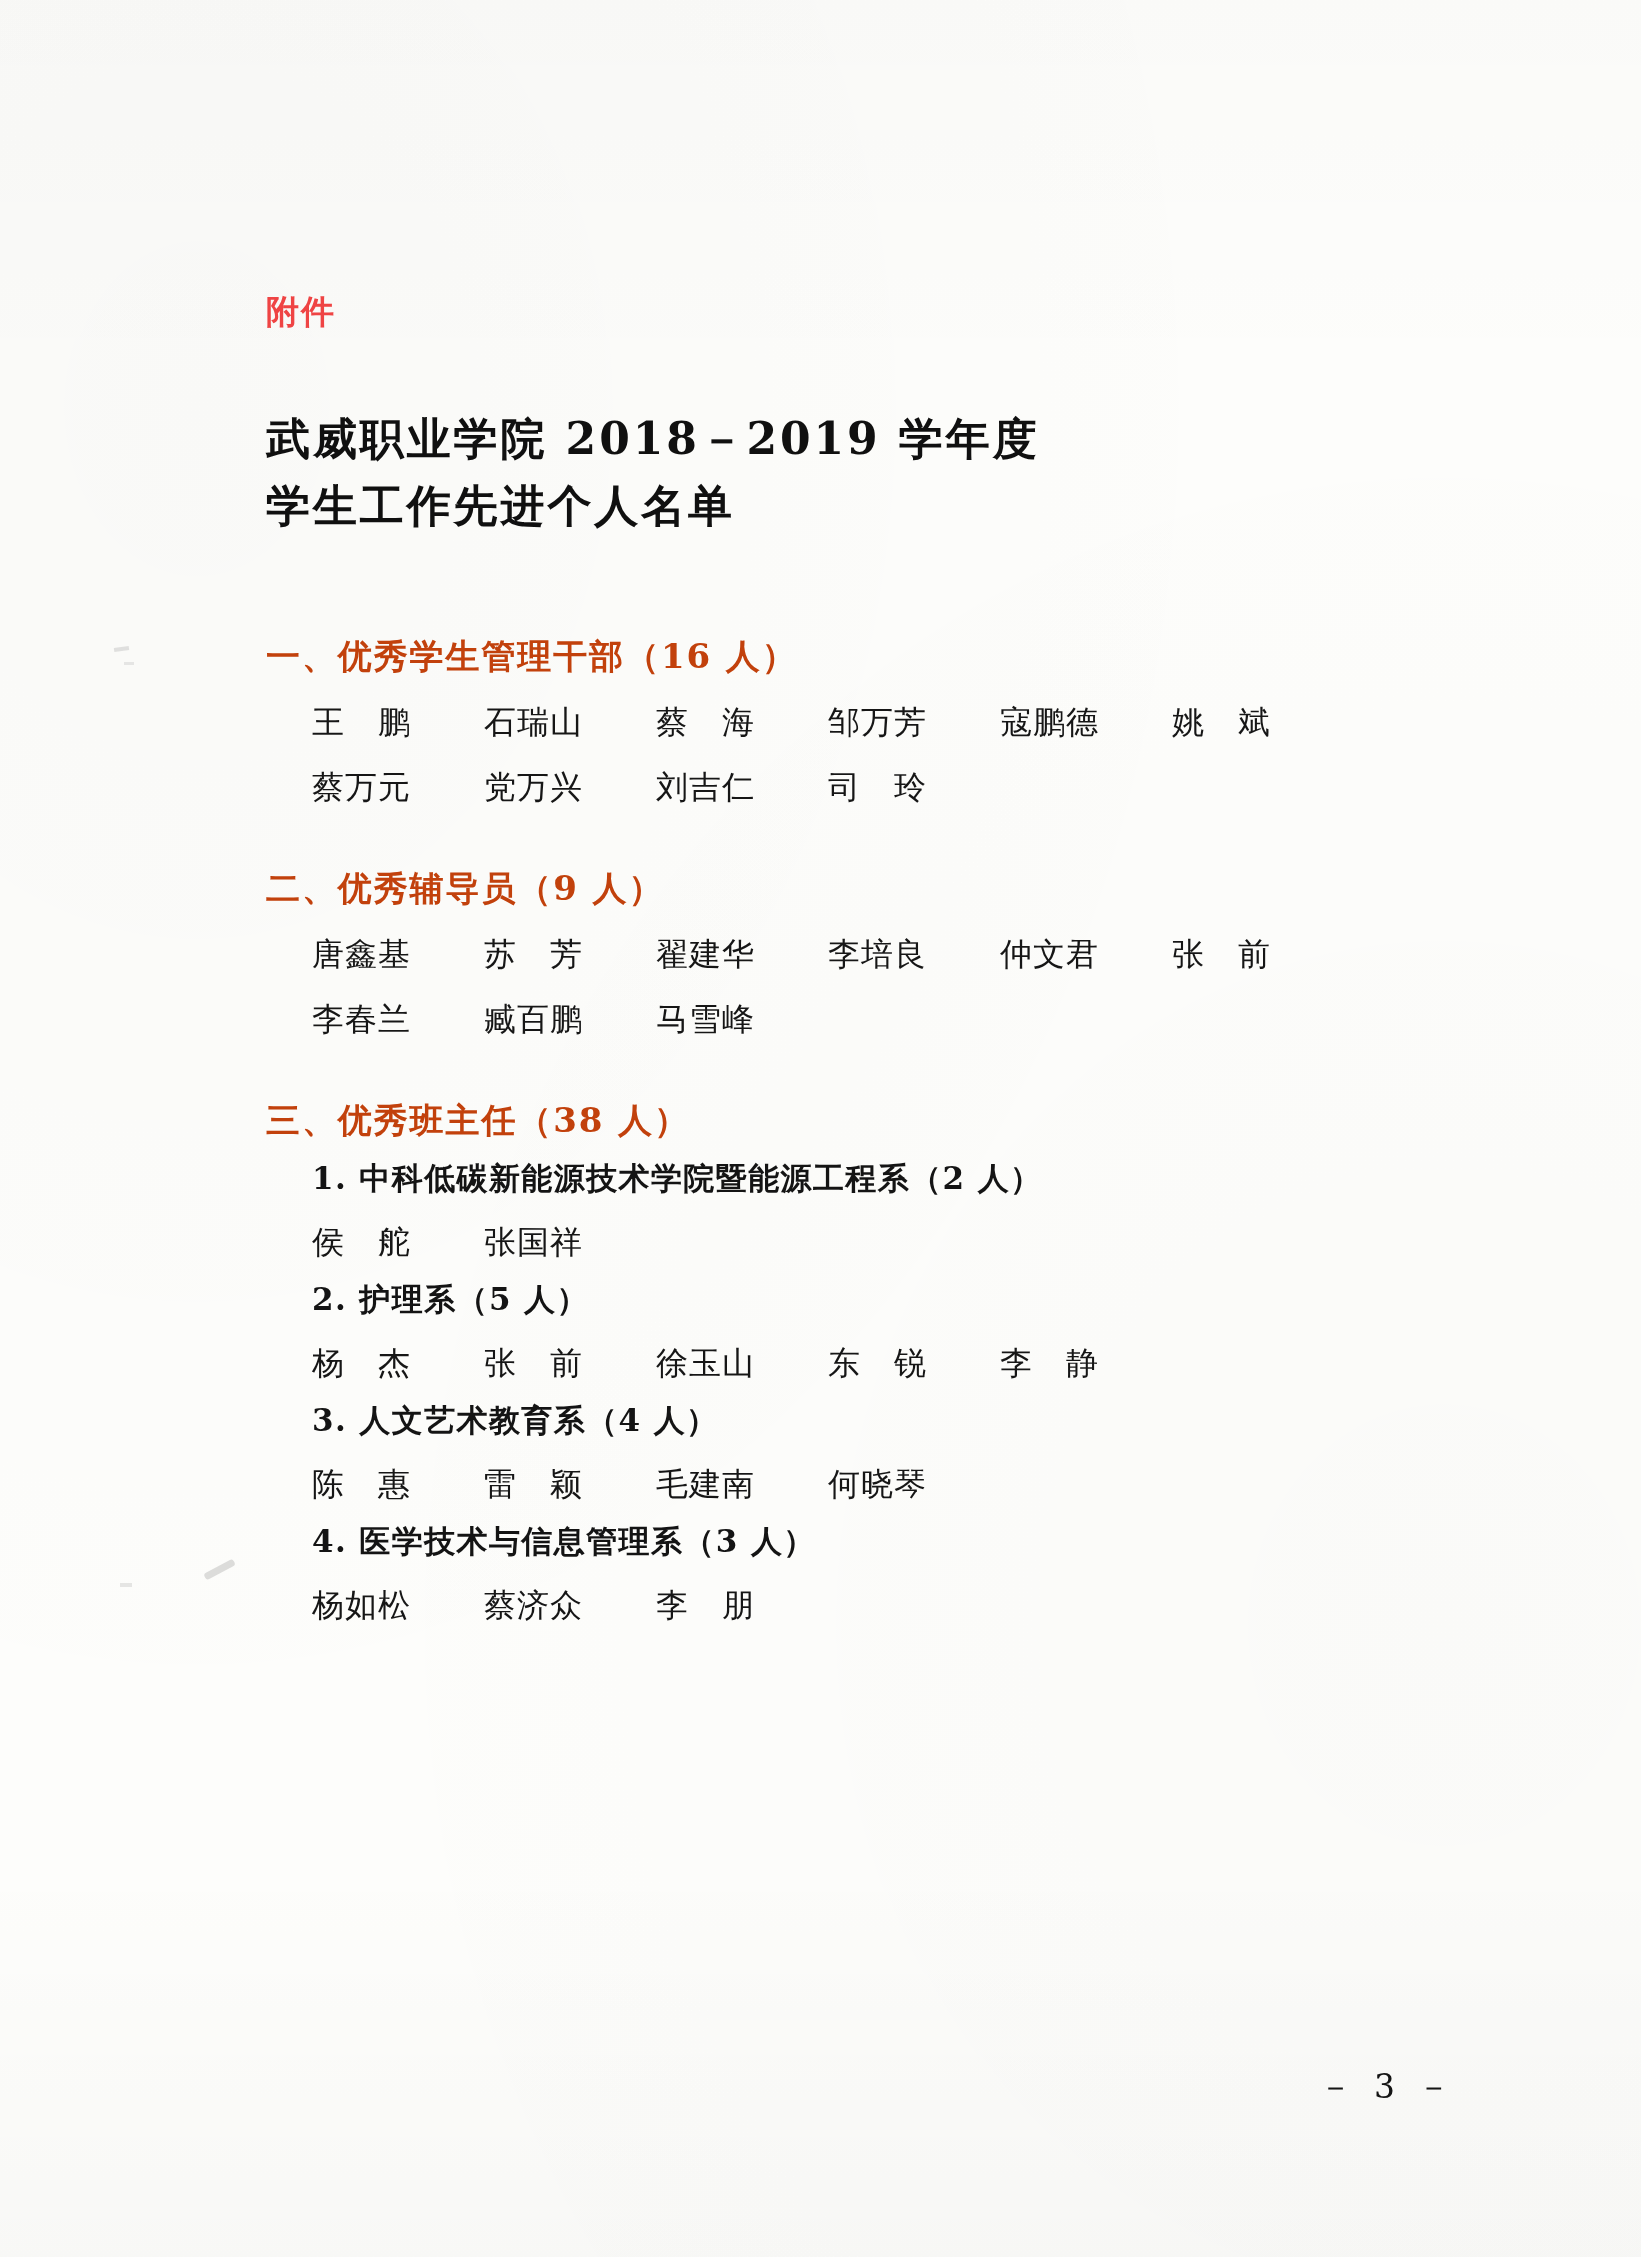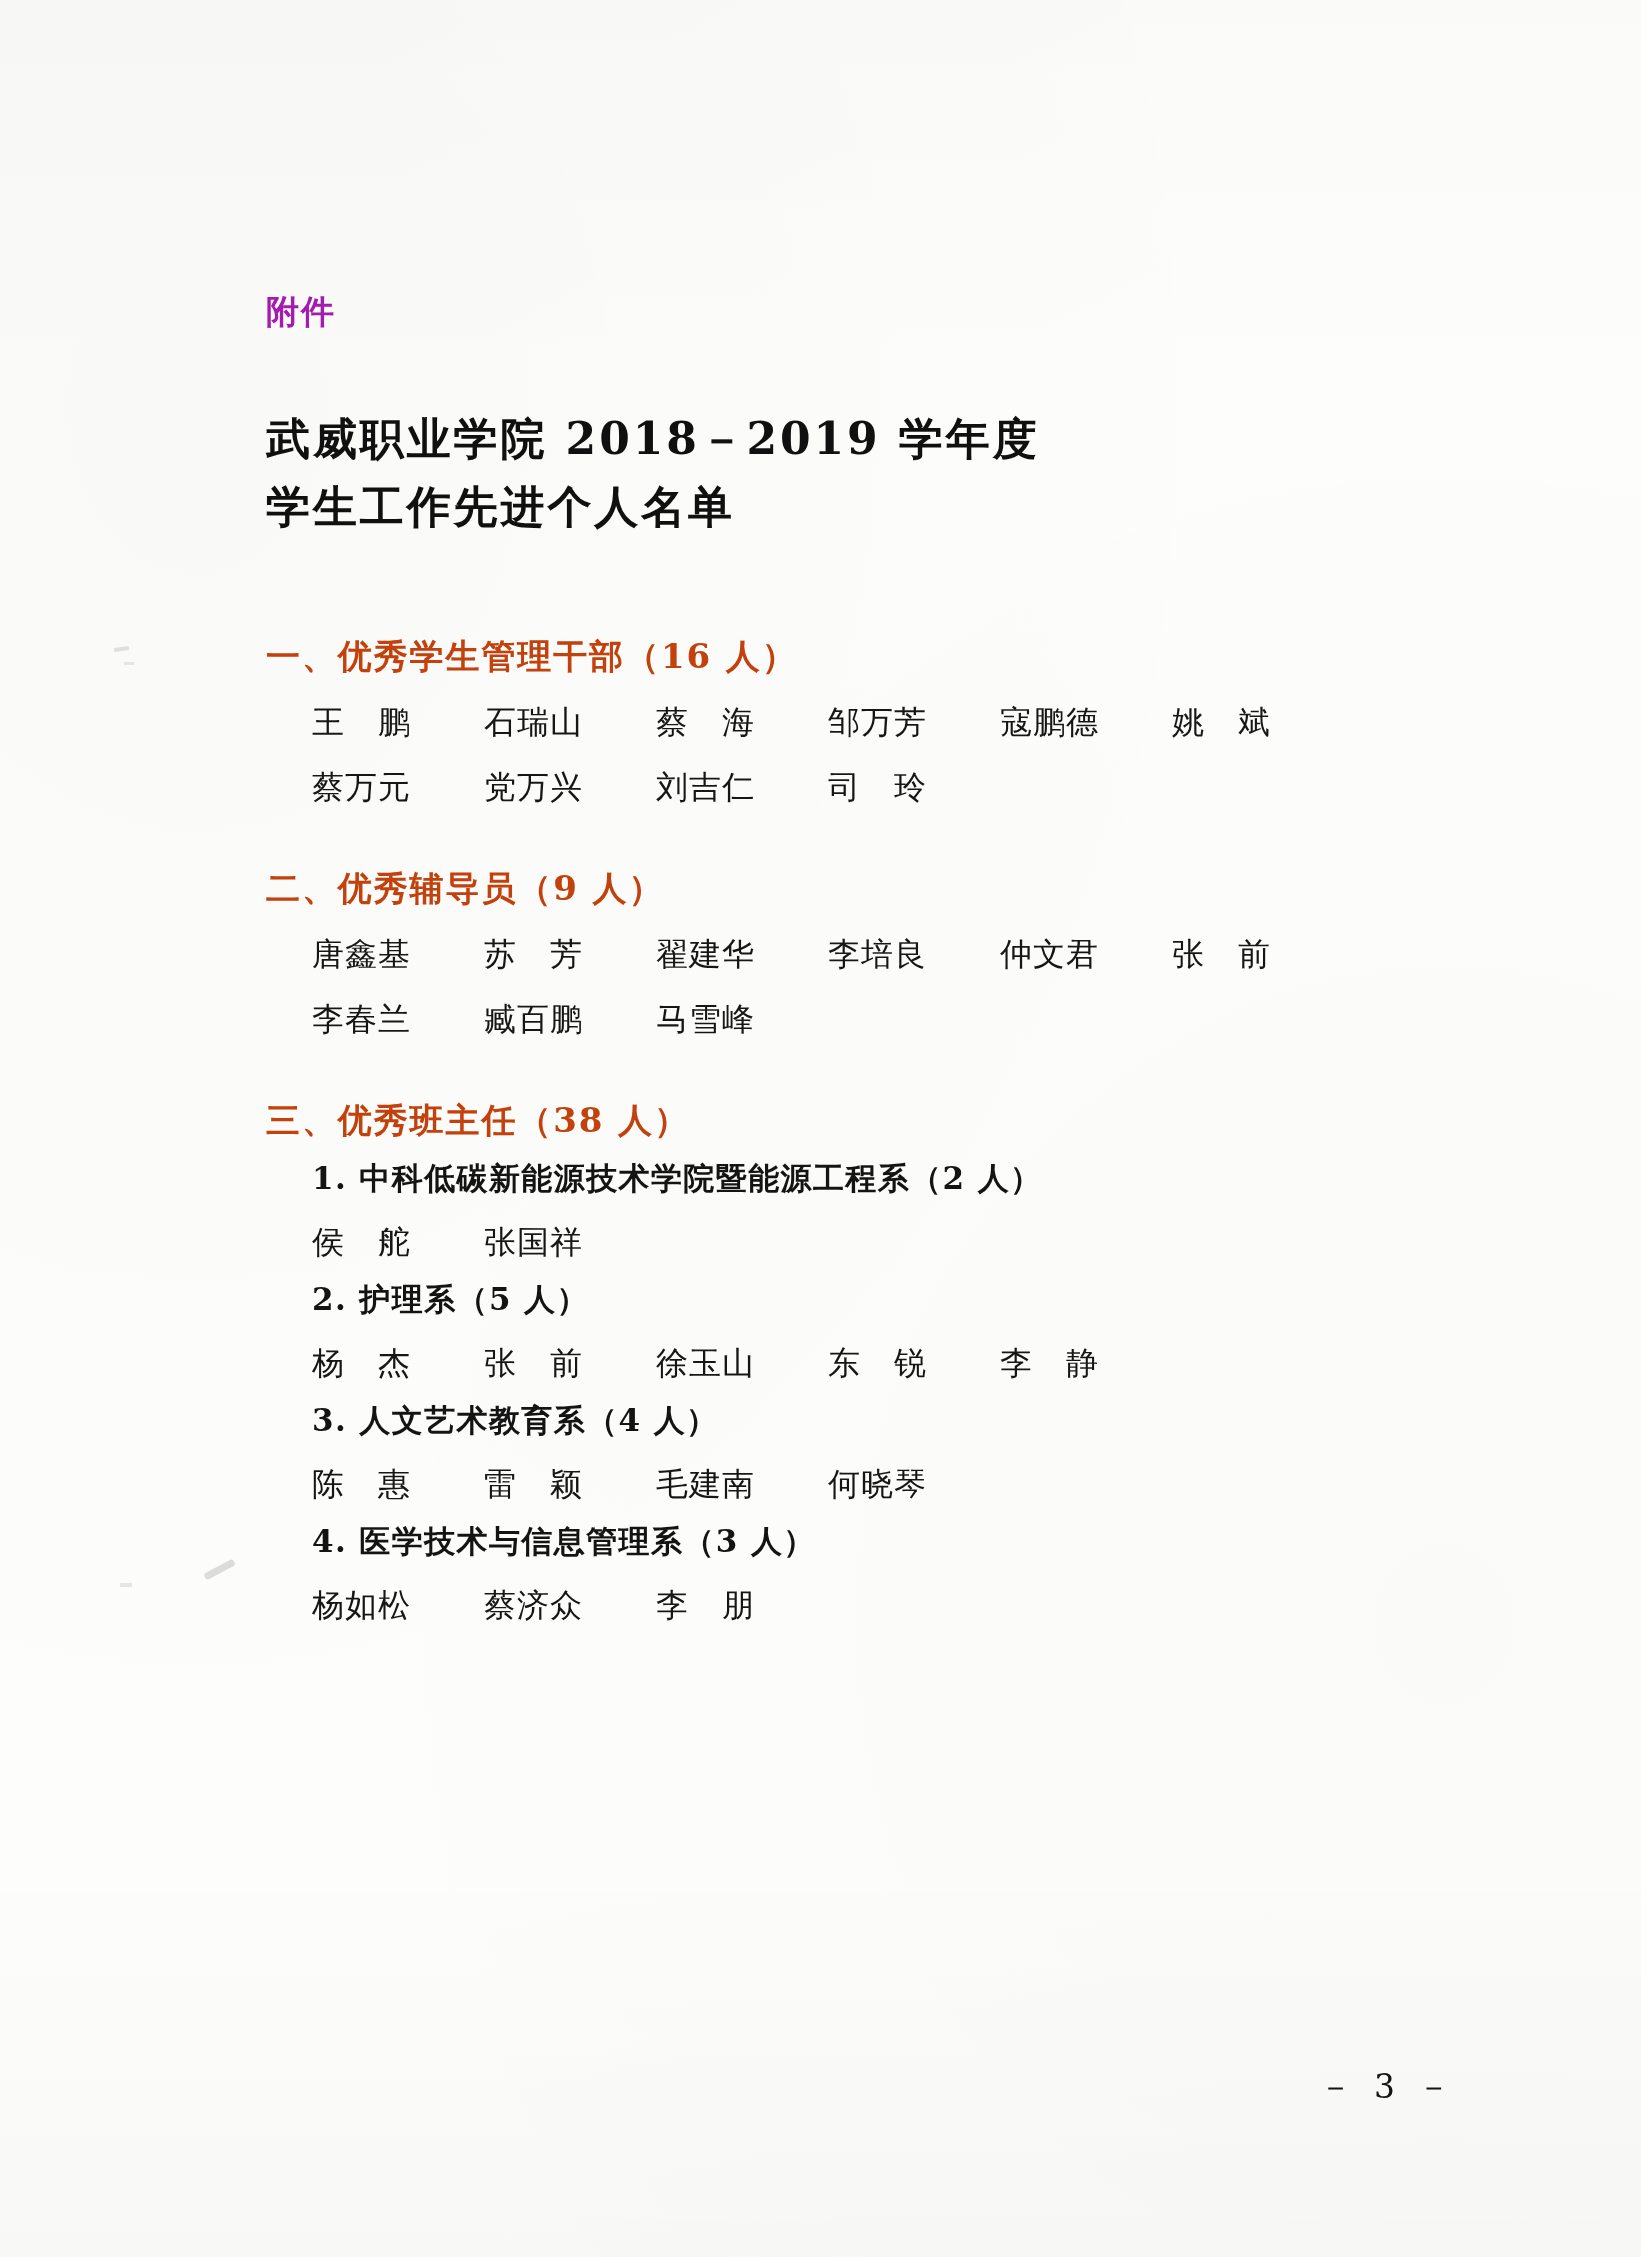--- a/index.html
+++ b/index.html
@@ -36,34 +36,35 @@
     top: 0;
     width: 1168px;
   }
 
   .attachment-label {
     font-size: 33px;
     letter-spacing: 1.9px;
     margin-top: 290px;
     font-family: "DejaVu Sans", "Liberation Sans", sans-serif;
     font-weight: 600;
-    color: #a21caf;
+    color: #ef4444;
   }
 
   .doc-title {
     font-weight: 700;
     font-size: 44px;
     letter-spacing: 2.9px;
     line-height: 1.55;
     margin-top: 70px;
     color: #101010;
     padding-right: 58px;
   }
   .doc-title .line2 {
     display: block;
+    font-family: Liberation Serif, serif;
   }
 
   .section-heading {
     font-size: 34px;
     font-weight: 700;
     letter-spacing: 1.9px;
     margin-top: 56px;
     margin-bottom: 9.7px;
     color: #c2410c;
   }

